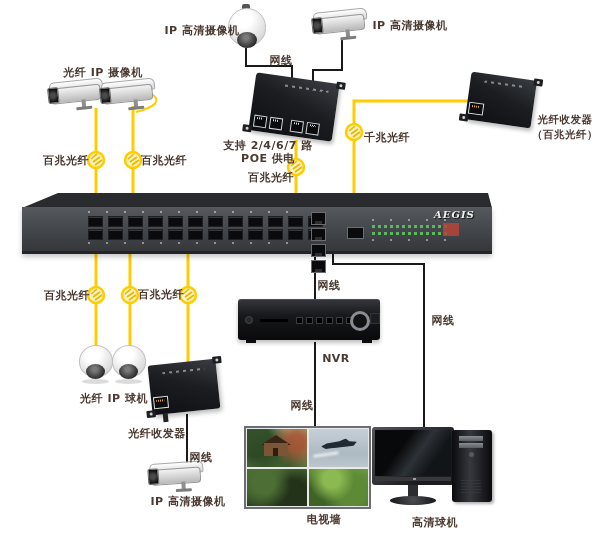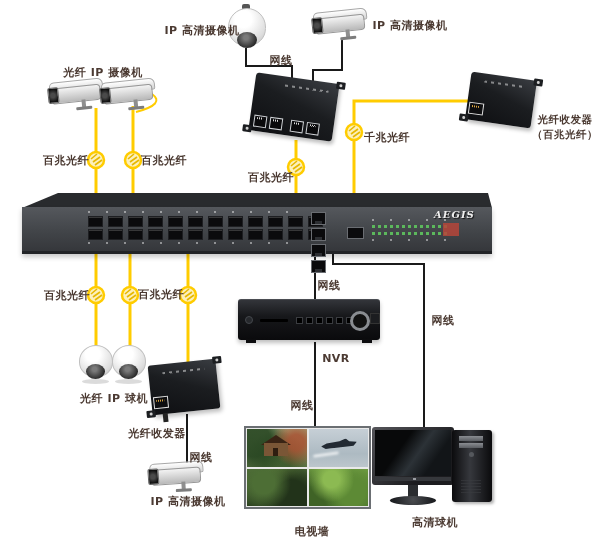--- a/index.html
+++ b/index.html
@@ -393,32 +393,36 @@
     <div class="tw-pwr"></div>
     <div class="tw-vent"></div>
   </div>
 
   <div class="lbl" style="left:202px;top:24px;">IP 高清摄像机</div>
   <div class="lbl" style="left:281px;top:54px;">网线</div>
   <div class="lbl" style="left:410px;top:19px;">IP 高清摄像机</div>
   <div class="lbl" style="left:103px;top:66px;">光纤 IP 摄像机</div>
   <div class="lbl" style="left:66px;top:154px;">百兆光纤</div>
   <div class="lbl" style="left:164px;top:154px;">百兆光纤</div>
+  <div class="lbl center" style="left:268px;top:139px;">
+    <div>支持 2/4/6/7 路</div>
+    <div>POE 供电</div>
+  </div>
   <div class="lbl" style="left:271px;top:171px;">百兆光纤</div>
   <div class="lbl" style="left:387px;top:131px;">千兆光纤</div>
   <div class="lbl small center" style="left:565px;top:111px;">
     <div style="line-height:16px;">光纤收发器</div>
     <div style="line-height:14px;">（百兆光纤）</div>
   </div>
   <div class="lbl" style="left:67px;top:289px;">百兆光纤</div>
   <div class="lbl" style="left:161px;top:288px;">百兆光纤</div>
   <div class="lbl" style="left:114px;top:392px;">光纤 IP 球机</div>
   <div class="lbl" style="left:157px;top:427px;">光纤收发器</div>
   <div class="lbl" style="left:201px;top:451px;">网线</div>
   <div class="lbl" style="left:188px;top:495px;">IP 高清摄像机</div>
   <div class="lbl" style="left:329px;top:279px;">网线</div>
   <div class="lbl" style="left:336px;top:352px;">NVR</div>
   <div class="lbl" style="left:302px;top:399px;">网线</div>
-  <div class="lbl" style="left:312px;top:513px;margin-top:12px;">电视墙</div>
+  <div class="lbl" style="left:324px;top:513px;">电视墙</div>
   <div class="lbl" style="left:443px;top:314px;">网线</div>
   <div class="lbl" style="left:435px;top:516px;">高清球机</div>
 
 </div>
 
 </body></html>

